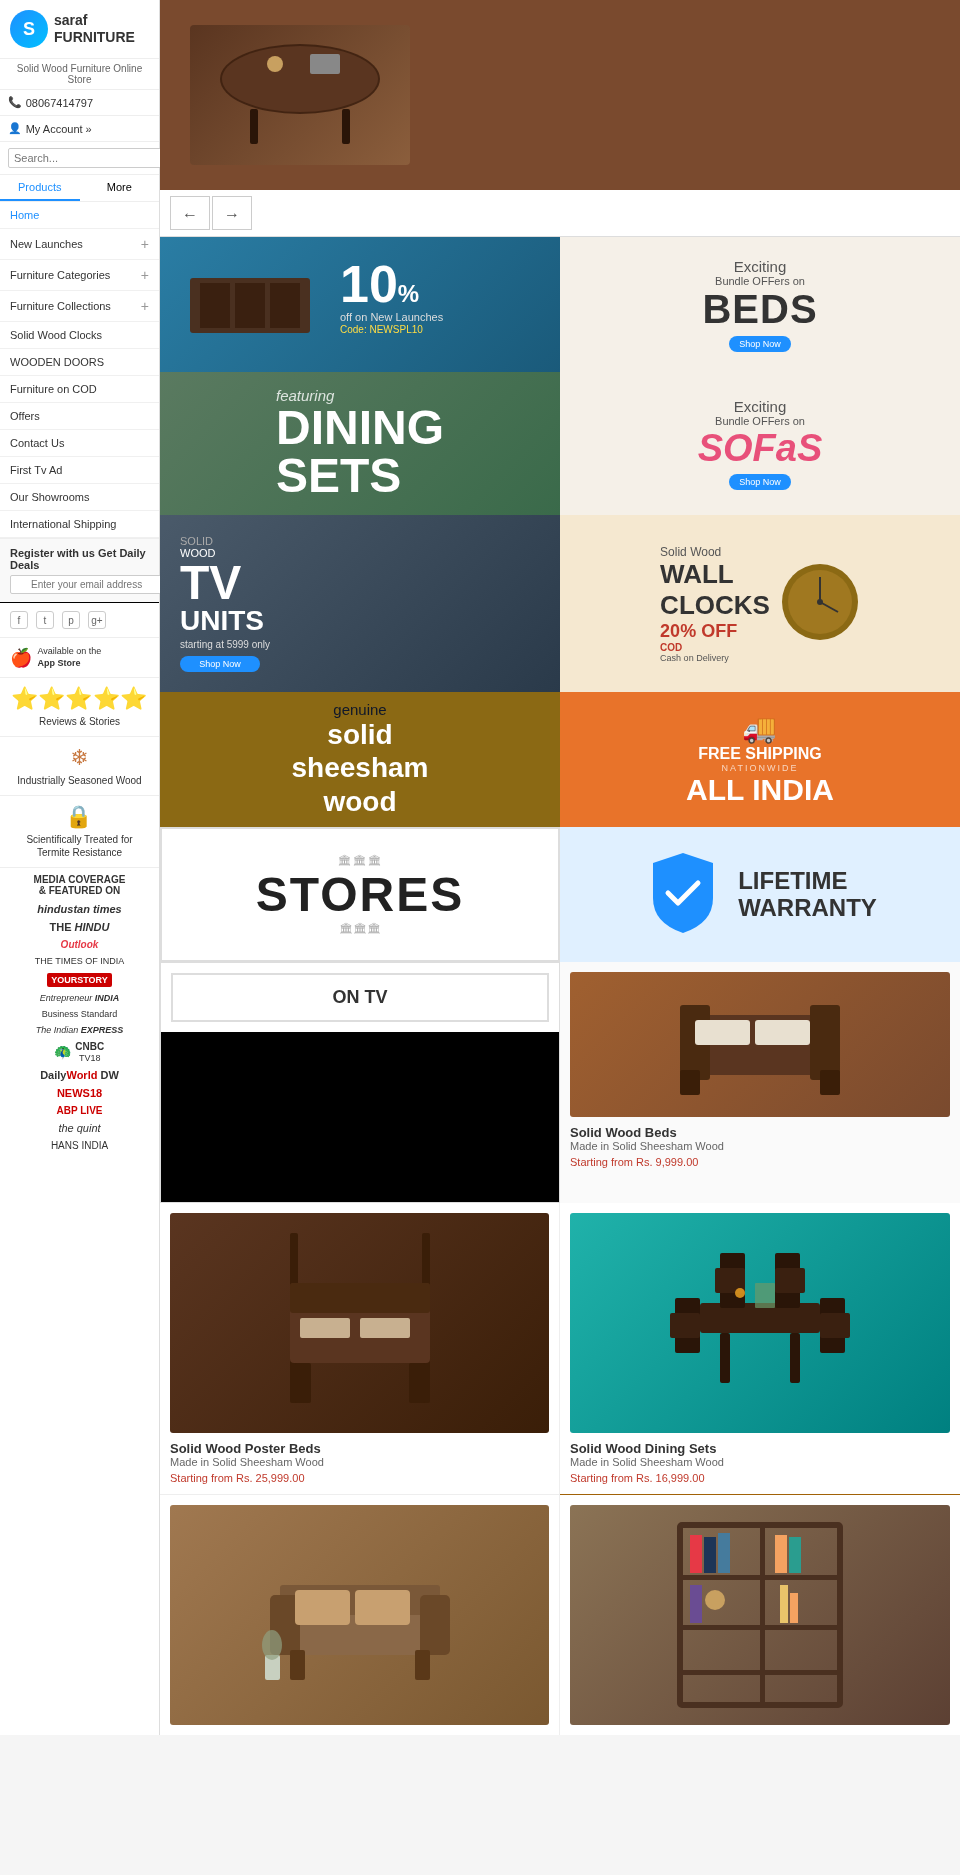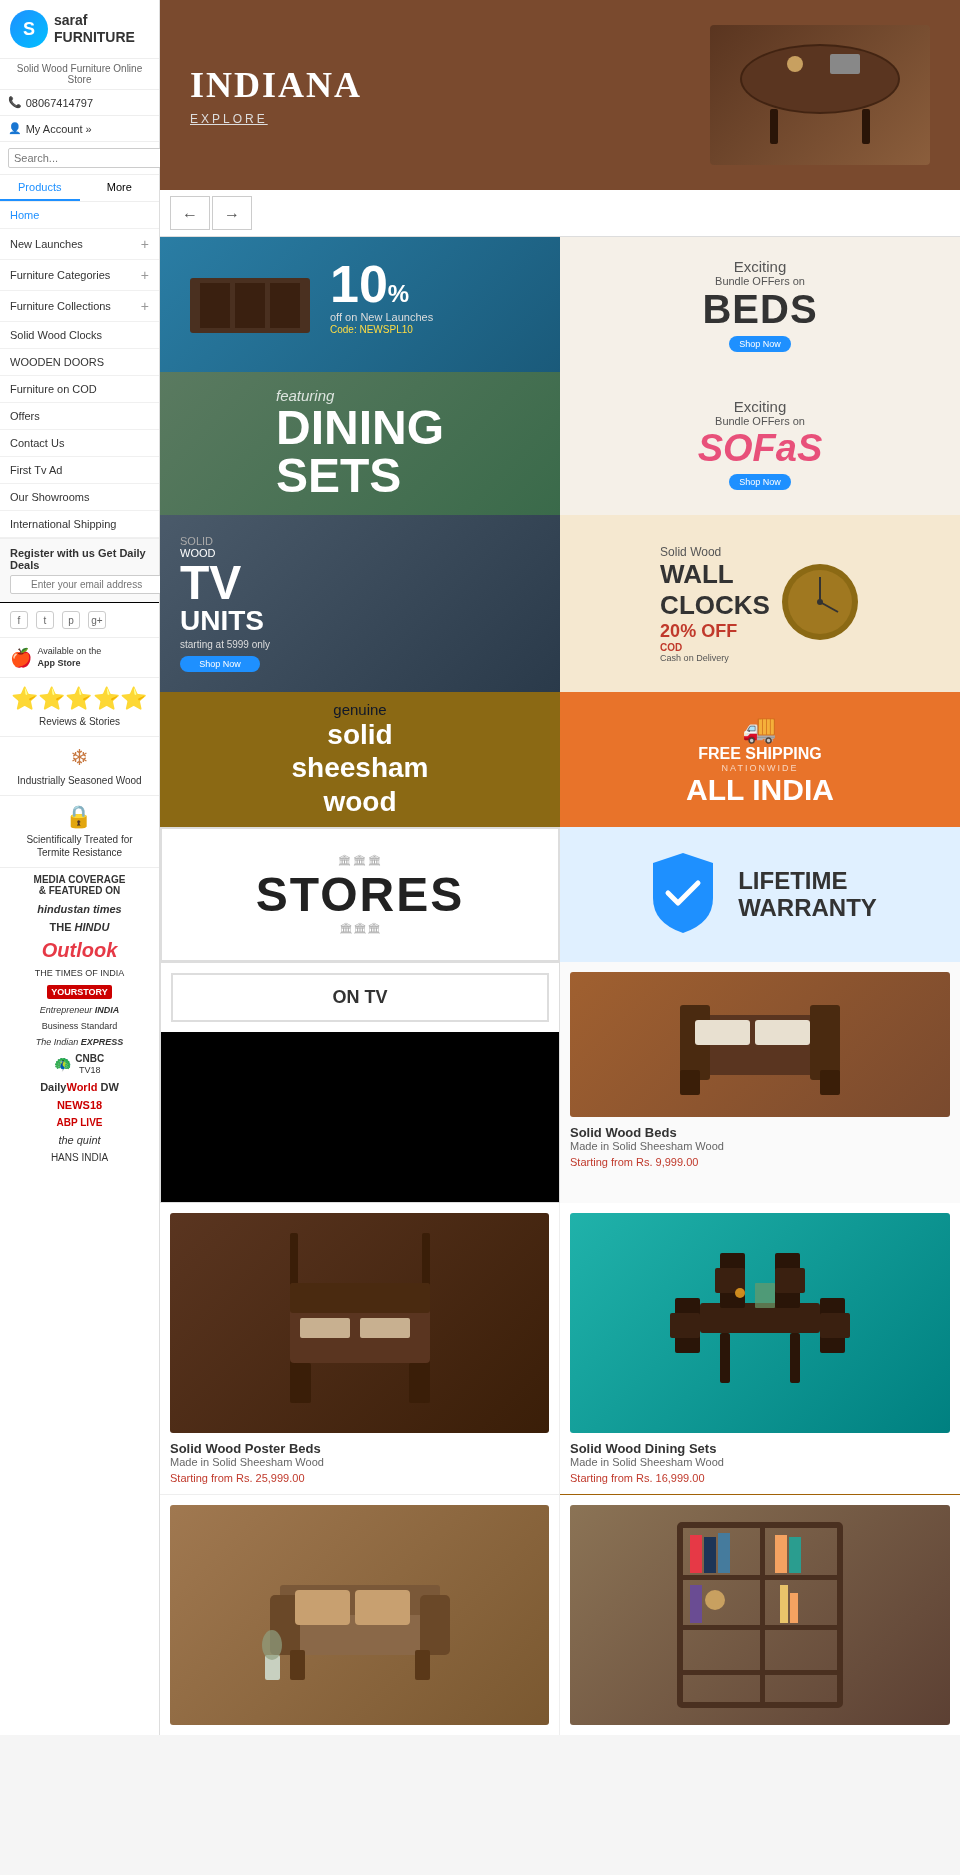--- a/index.html
+++ b/index.html
@@ -216,21 +216,21 @@
   </div>
   <div class="sidebar-feature">
     <span class="feature-icon">🔒</span>
     <span class="feature-text">Scientifically Treated for Termite Resistance</span>
   </div>
 
   <div class="sidebar-media">
     <div class="media-title">MEDIA COVERAGE<br>&amp; FEATURED ON</div>
     <div class="media-logo" style="font-style:italic;font-weight:bold;font-size:11px;">hindustan times</div>
     <div class="media-logo" style="font-size:11px;font-weight:bold;">THE <span style="font-style:italic;text-align:center;">HINDU</span></div>
-    <div class="media-logo outlook" style="font-size:20px;font-weight:bold;">Outlook</div>
+    <div class="media-logo outlook" style="font-size:10px;font-weight:bold;">Outlook</div>
     <div class="media-logo toi">THE TIMES OF INDIA</div>
     <div style="text-align:center;padding:3px 0;">
       <span class="media-logo yourstory">YOURSTORY</span>
     </div>
     <div class="media-logo entrepreneur" style="font-style:italic;">Entrepreneur <strong>INDIA</strong></div>
     <div class="media-logo bs">Business Standard</div>
     <div class="media-logo express" style="font-style:italic;">The Indian <strong>EXPRESS</strong></div>
     <div class="media-logo cnbc">
       <span class="cnbc-peacock">🦚</span>
       <span><strong>CNBC</strong><br><span style="font-size:9px;">TV18</span></span>
@@ -239,24 +239,20 @@
     <div class="media-logo" style="font-size:11px;font-weight:bold;color:#c00;">NEWS18</div>
     <div class="media-logo" style="font-size:10px;font-weight:bold;color:#c00;">ABP LIVE</div>
     <div class="media-logo" style="font-size:11px;font-style:italic;">the quint</div>
     <div class="media-logo" style="font-size:10px;font-variant:small-caps;">HANS INDIA</div>
   </div>
 </div>
 
 <div class="main-content">
 
   <div class="hero-banner">
-    <div class="hero-left">
-      <div class="hero-title">INDIANA</div>
-      <div class="hero-explore">EXPLORE</div>
-    </div>
     <div class="hero-table-img">
       <div style="text-align:center;color:#fff9;font-size:10px;">
         
         <svg width="200" height="120" viewBox="0 0 200 120">
           <ellipse cx="100" cy="45" rx="80" ry="35" fill="#3d2010" opacity="0.9"></ellipse>
           <rect x="50" y="75" width="8" height="35" fill="#2a1508" rx="2"></rect>
           <rect x="142" y="75" width="8" height="35" fill="#2a1508" rx="2"></rect>
           <ellipse cx="100" cy="45" rx="78" ry="33" fill="#5a3520"></ellipse>
           <circle cx="75" cy="30" r="8" fill="#c8a060"></circle>
           <rect x="110" y="20" width="30" height="20" fill="#888" rx="2"></rect>
@@ -266,21 +262,21 @@
   </div>
 
   <div class="hero-nav">
     <button class="hero-nav-btn">←</button>
     <button class="hero-nav-btn">→</button>
   </div>
 
   <div class="promo-grid">
 
     <div class="promo-card promo-card-10">
-      <div style="display:flex;align-items:flex-start;">
+      <div style="display:flex;align-items:flex-start;gap:10px;">
         <div style="margin-right:10px;">
           <svg width="140" height="90" viewBox="0 0 140 90">
             <rect x="10" y="20" width="120" height="55" fill="#4a3020" rx="3"></rect>
             <rect x="20" y="25" width="30" height="45" fill="#3a2010"></rect>
             <rect x="55" y="25" width="30" height="45" fill="#3a2010"></rect>
             <rect x="90" y="25" width="30" height="45" fill="#3a2010"></rect>
           </svg>
         </div>
         <div>
           <div class="pct">10<span style="font-size:24px;">%</span></div>

